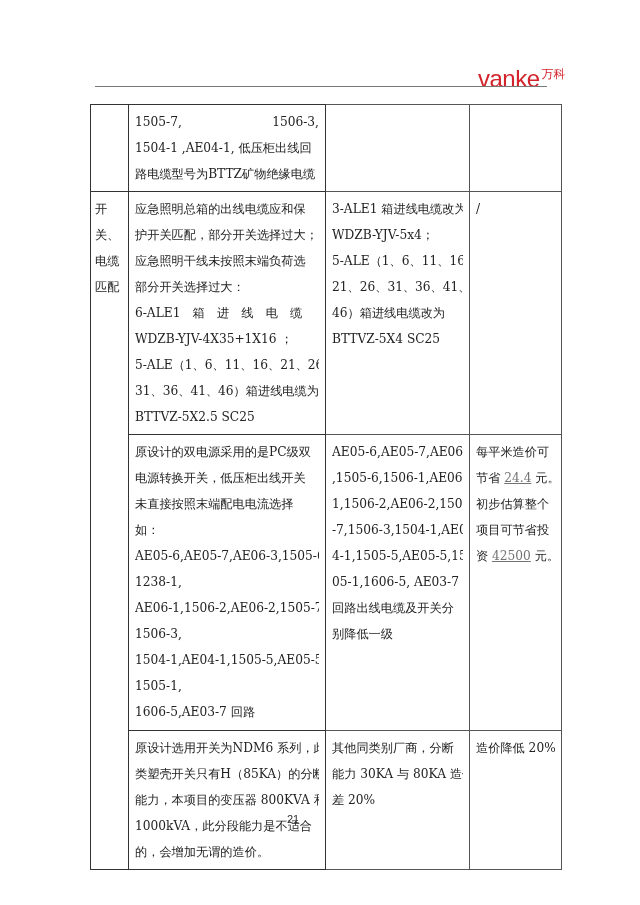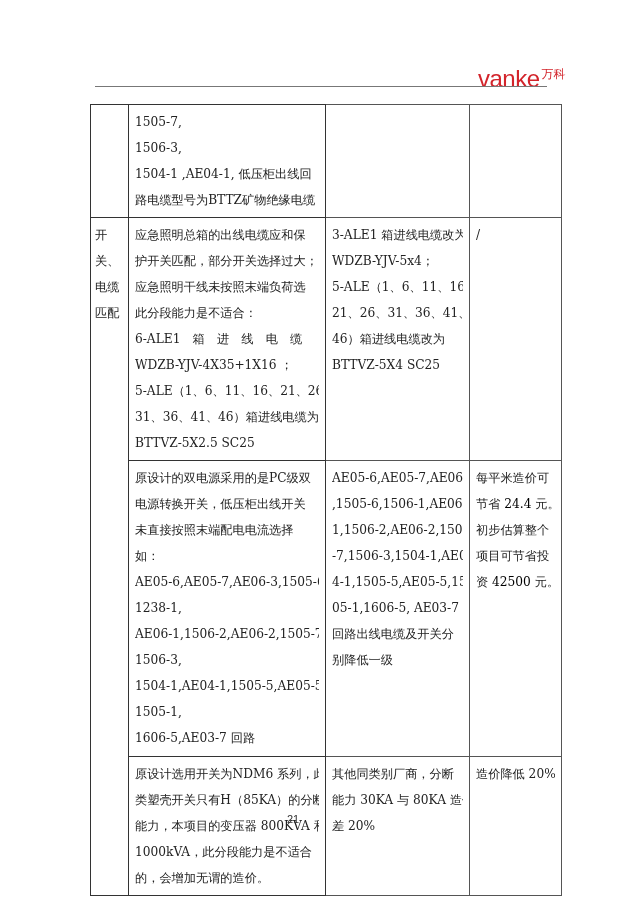--- a/index.html
+++ b/index.html
@@ -10,22 +10,22 @@
                 letter-spacing: -0.5px; line-height: 24px; }
   .logo-cn { font-family: "DejaVu Sans", sans-serif; font-size: 12px; color: #d3242b; margin-left: 2px; line-height: 14px; margin-bottom: 2px; }
   .header-rule { position: absolute; left: 95px; top: 86px; width: 452px; height: 0; border-top: 1px solid #777; }
 
   table.doc { position: absolute; left: 90px; top: 104px; width: 471px; border-collapse: collapse; table-layout: fixed; }
   table.doc td { border: 1px solid #333; vertical-align: top; padding: 4px 6px 4px 6px;
                  font-size: 12.2px; line-height: 26px; word-break: break-all; }
   table.doc td.col3, table.doc td.col4 { border-color: #555; }
   col.c1 { width: 38px; } col.c2 { width: 197px; } col.c3 { width: 144px; } col.c4 { width: 92px; }
   .line { display: block; white-space: nowrap; overflow: hidden; }
-  .justify { display: flex; justify-content: space-between; flex-direction: column; }
-  .red { color: #000000; }
+  .justify { display: flex; justify-content: space-between; }
+  .red { color: #737373; text-decoration: underline; }
   .cat { padding-left: 4px !important; padding-right: 2px !important; }
   .page-number { position: absolute; left: 0; width: 586px; top: 813px; text-align: center;
                  font-family: "Liberation Sans", "DejaVu Sans", sans-serif; font-size: 11px; color: #333; }
 </style>
 </head>
 <body>
 
 <div class="logo">
   <span class="logo-latin">vanke</span>
   <span class="logo-cn">万科</span>
@@ -59,21 +59,21 @@
       <td class="cat" rowspan="3">
         <span class="line">开</span>
         <span class="line">关、</span>
         <span class="line">电缆</span>
         <span class="line">匹配</span>
       </td>
       <td>
         <span class="line">应急照明总箱的出线电缆应和保</span>
         <span class="line">护开关匹配，部分开关选择过大；</span>
         <span class="line">应急照明干线未按照末端负荷选</span>
-        <span class="line">此分段能力是不适合：</span>
+        <span class="line">部分开关选择过大：</span>
         <span class="line">6-ALE1　箱　进　线　电　缆</span>
         <span class="line">WDZB-YJV-4X35+1X16 ；</span>
         <span class="line">5-ALE（1、6、11、16、21、26、</span>
         <span class="line">31、36、41、46）箱进线电缆为</span>
         <span class="line">BTTVZ-5X2.5 SC25</span>
       </td>
       <td class="col3">
         <span class="line">3-ALE1 箱进线电缆改为</span>
         <span class="line">WDZB-YJV-5x4；</span>
         <span class="line">5-ALE（1、6、11、16、</span>

